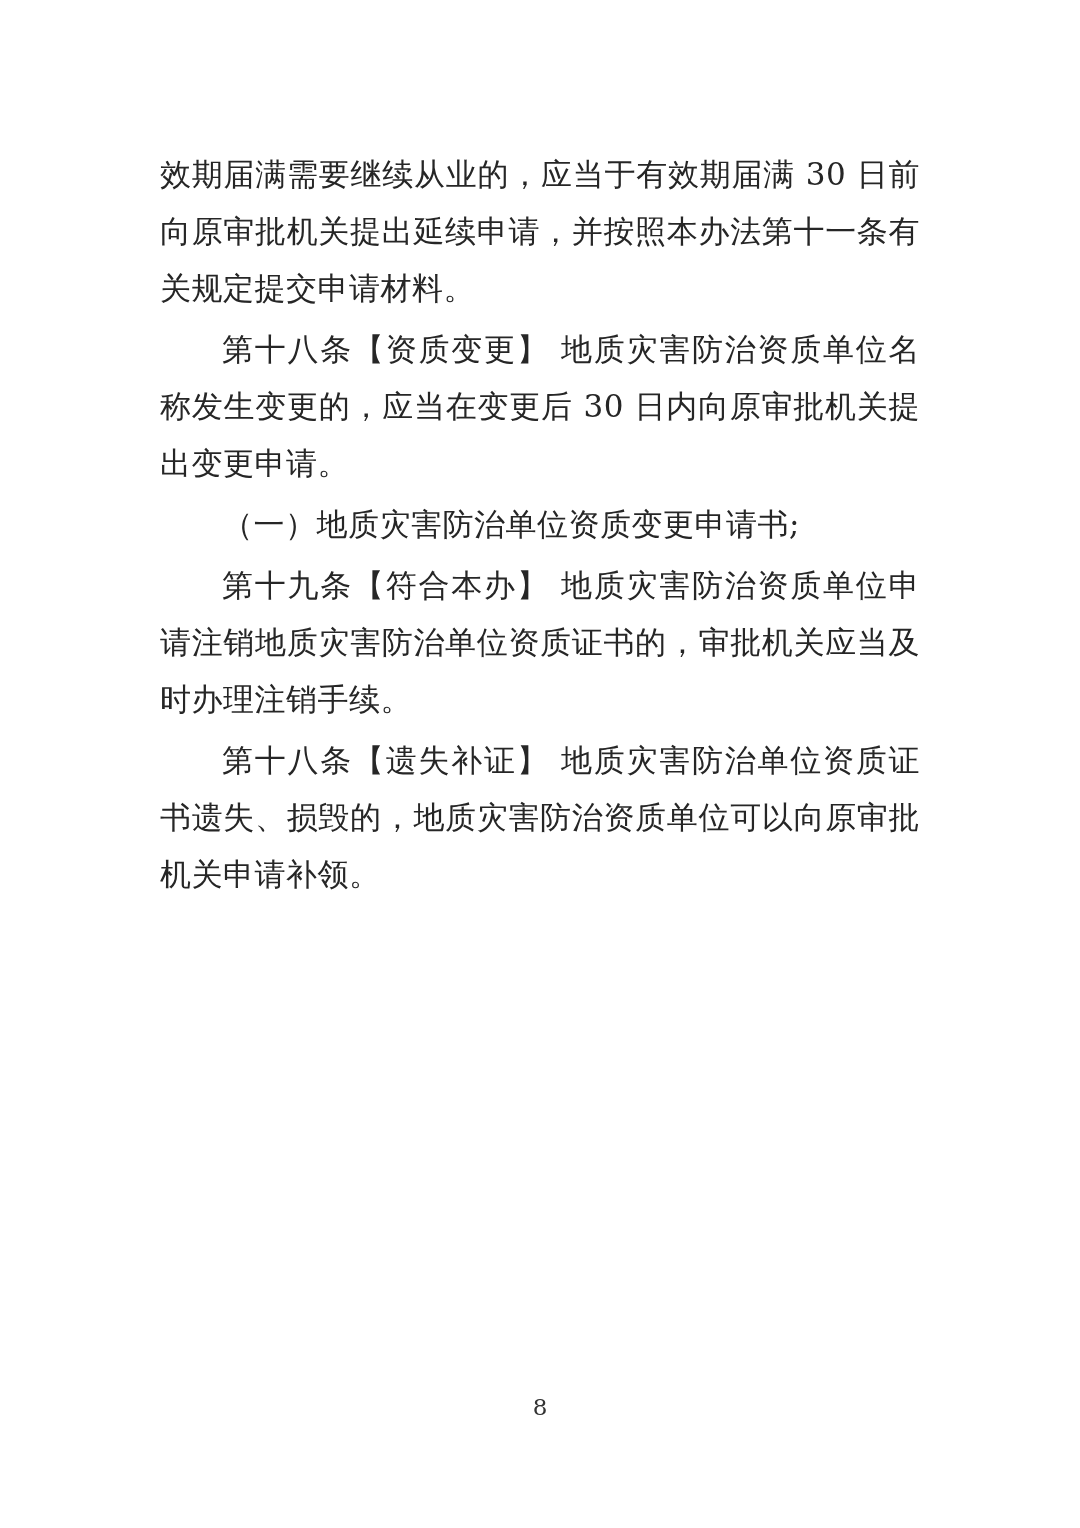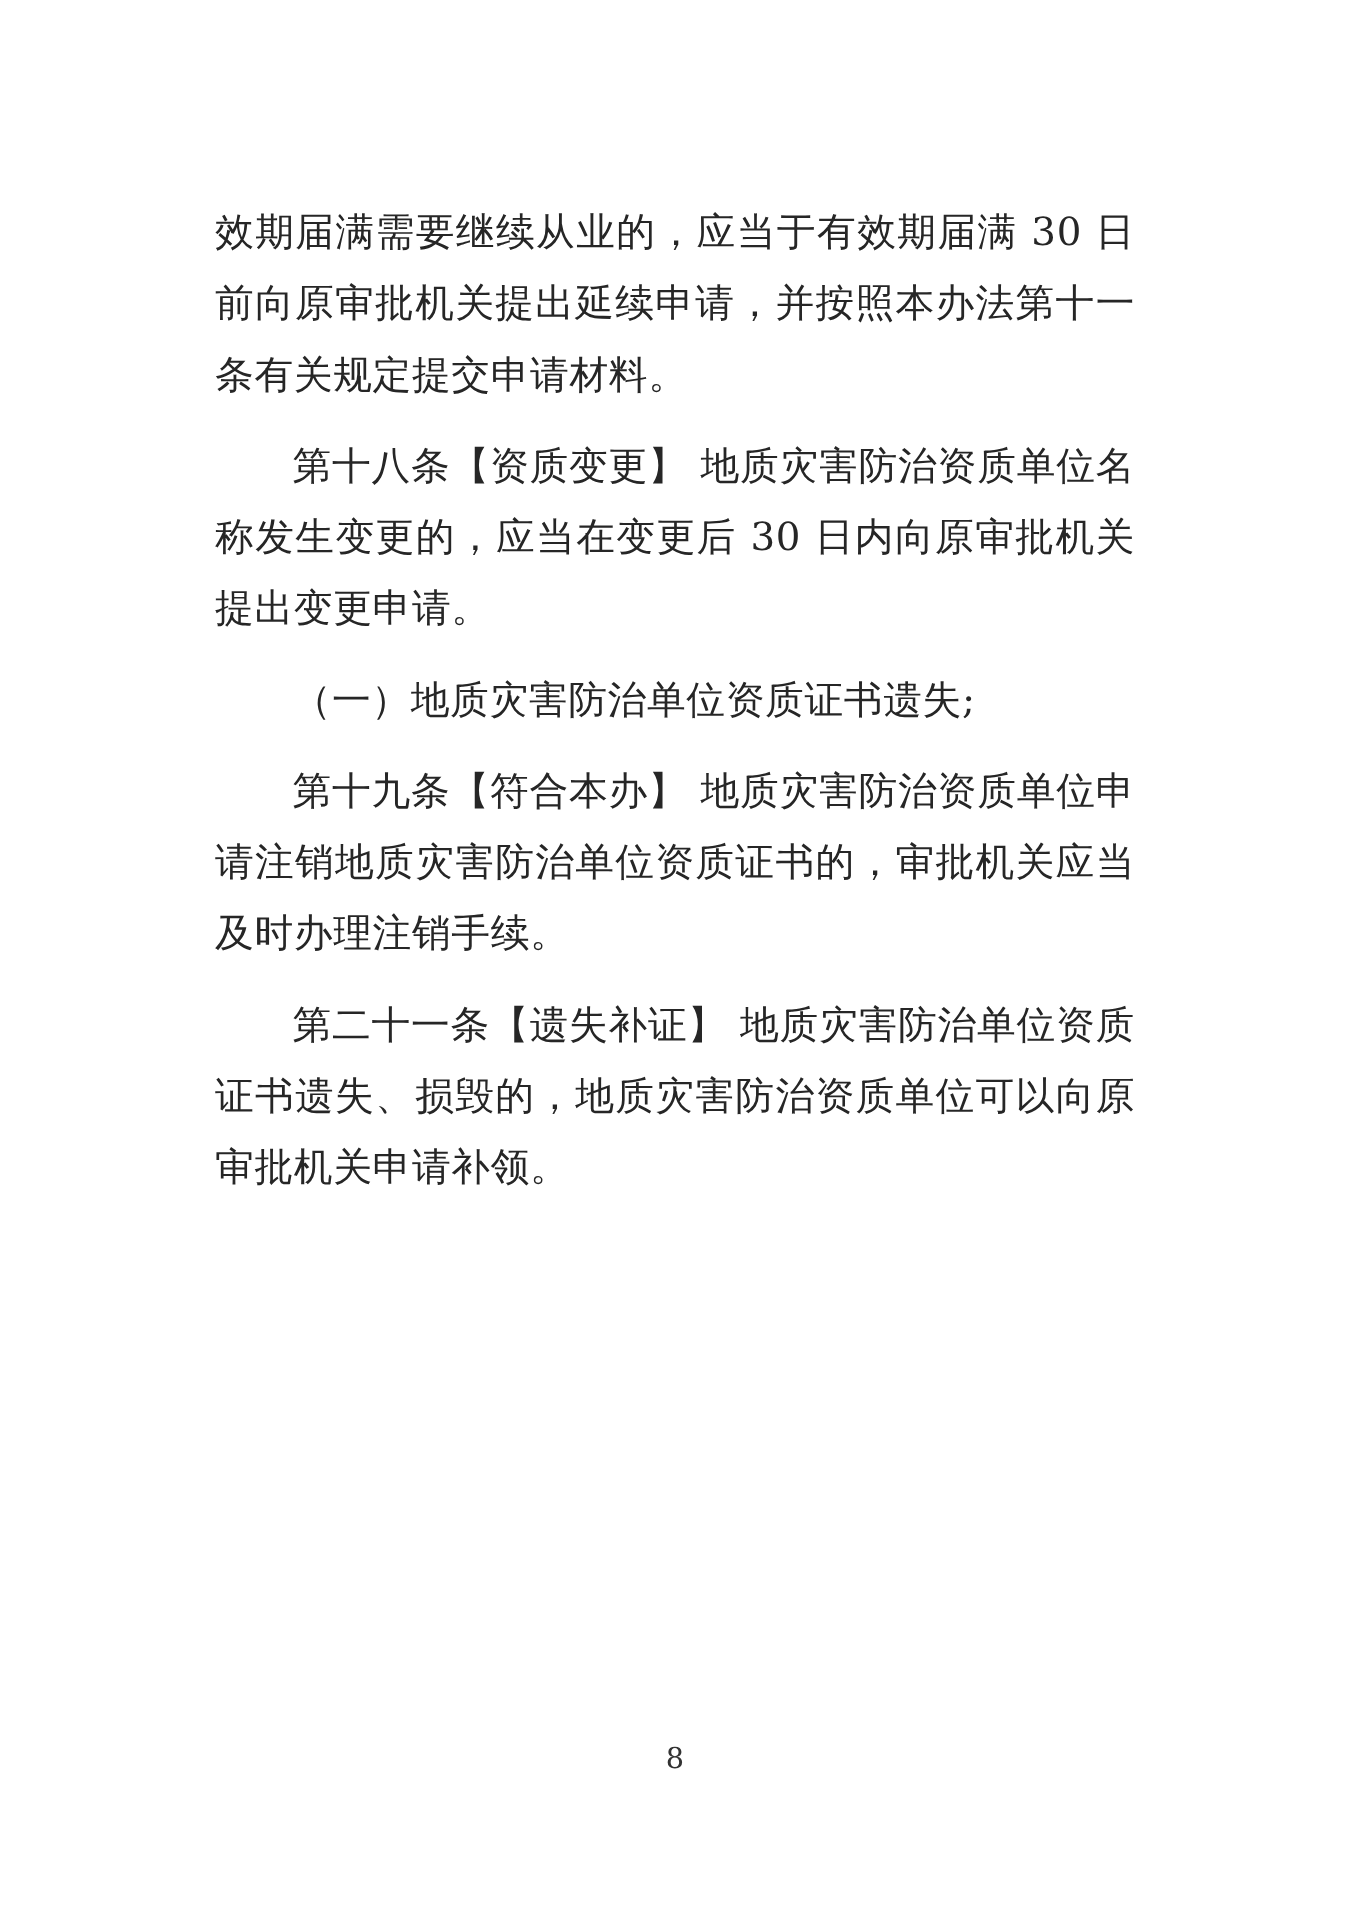--- a/index.html
+++ b/index.html
@@ -21,21 +21,21 @@
     top: 142px;
     left: 156px;
     width: 768px;
     font-size: 31px;
     line-height: 57px;
     text-align: justify;
     text-justify: inter-ideograph;
     letter-spacing: 0.5px;
   }
   p.para {
-    margin: 16px;
+    margin: 4px;
     padding: 0;
     text-indent: 2em;
   }
   p.para.no-indent {
     text-indent: 0;
   }
   .art-heading {
     font-weight: normal;
   }
   .footer {
@@ -54,24 +54,24 @@
 
 <div class="page">
   <div class="content">
 
     <p class="para no-indent"><span>效期届满需要继续从业的，应当于有效期届满 30 日前向原审批机关提出延续申请，并按照本办法第十一条有关规定提交申请材料。</span></p>
 
 
     <p class="para"><span class="art-heading">第十八条【资质变更】</span><span> 地质灾害防治资质单位名称发生变更的，应当在变更后 30 日内向原审批机关提出变更申请。</span></p>
 
 
-    <p class="para"><span>（一）地质灾害防治单位资质证书遗失;</span></p>
+    <p class="para"><span>（一）地质灾害防治单位资质变更申请书;</span></p>
 
 
     <p class="para"><span class="art-heading">第十九条【符合本办】</span><span> 地质灾害防治资质单位申请注销地质灾害防治单位资质证书的，审批机关应当及时办理注销手续。</span></p>
 
-    <p class="para"><span class="art-heading">第二十一条【遗失补证】</span><span> 地质灾害防治单位资质证书遗失、损毁的，地质灾害防治资质单位可以向原审批机关申请补领。</span></p>
+    <p class="para"><span class="art-heading">第十八条【遗失补证】</span><span> 地质灾害防治单位资质证书遗失、损毁的，地质灾害防治资质单位可以向原审批机关申请补领。</span></p>
 
 
   </div>
 
   <div class="footer">8</div>
 </div>
 
 </body></html>

